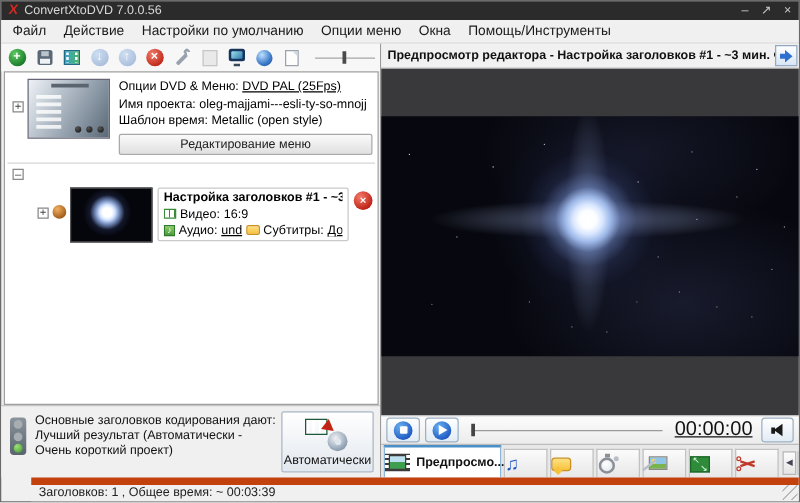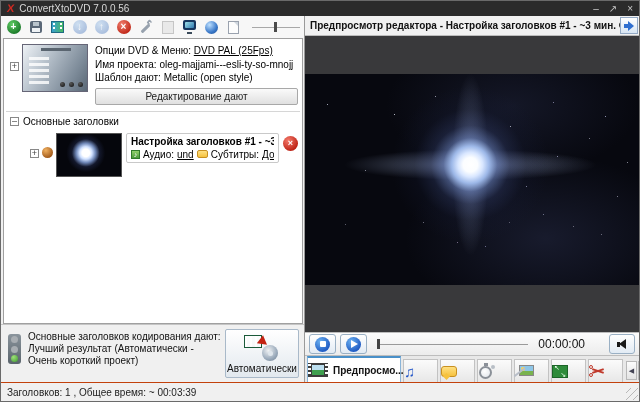--- a/index.html
+++ b/index.html
@@ -116,21 +116,21 @@
 
   
   .controls { height:23px; flex:0 0 23px; display:flex; align-items:center; background:linear-gradient(#fcfcfc,#ececec); border-top:1px solid #bdbdbd; padding:0 4px; gap:4px; }
   .pb-btn { width:27px; height:20px; border:1px solid #9ab0c4; border-radius:3px; background:linear-gradient(#ffffff,#e2ebf4); display:flex; align-items:center; justify-content:center; flex:0 0 auto; }
   .pb-circle { width:15px; height:15px; border-radius:50%; background:radial-gradient(circle at 35% 30%, #6ab0f0, #1a55c0 78%); display:flex; align-items:center; justify-content:center; }
   .stop-sq { width:6px; height:6px; background:#fff; border-radius:1px; }
   .play-tr { width:0; height:0; border-left:7px solid #fff; border-top:4px solid transparent; border-bottom:4px solid transparent; margin-left:2px; }
   .seek { flex:1; position:relative; height:12px; margin:0 6px; }
   .seek .track { position:absolute; left:0; right:0; top:6px; height:1px; background:#9a9a9a; }
   .seek .handle { position:absolute; left:0; top:1px; width:3px; height:10px; background:#444; }
-  .time { font-size:12px; color:#111; flex:0 0 auto; margin-right:20px; }
+  .time { font-size:16px; color:#111; flex:0 0 auto; margin-right:3px;text-decoration:underline; }
   .vol-btn { width:26px; height:20px; border:1px solid #9ab0c4; border-radius:3px; background:linear-gradient(#ffffff,#e2ebf4); display:flex; align-items:center; justify-content:center; flex:0 0 auto; }
   .spk { position:relative; width:12px; height:12px; }
   .spk .box { position:absolute; left:1px; top:4px; width:3px; height:5px; background:#1a1a1a; }
   .spk .cone { position:absolute; left:3px; top:1px; width:0; height:0; border-right:7px solid #1a1a1a; border-top:5px solid transparent; border-bottom:5px solid transparent; }
 
   
   .tabs { height:27px; flex:0 0 27px; background:#e8e8e8; border-top:1px solid #bdbdbd; display:flex; align-items:flex-end; padding:0; overflow:hidden; }
   .tab { height:23px; border:1px solid #c2c2c2; border-bottom:none; background:linear-gradient(#fbfbfb,#e7e7e7); display:flex; align-items:center; justify-content:flex-start; gap:5px; margin-left:2px; flex:0 0 auto; }
   .tab.active { height:26px; width:94px; background:#fff; border-color:#8ab4d8; border-top:2px solid #4a90c8; font-weight:bold; font-size:10px; color:#111; }
   .tab.icon-only { width:35px; }
@@ -153,40 +153,48 @@
   .resize-ico .a2 { position:absolute; right:1px; bottom:-2px; font-size:7px; }
   .scis-ico { position:relative; width:16px; height:14px; }
   .scis-ico .l1 { position:absolute; left:3px; top:6px; width:12px; height:2px; background:#c0392b; transform:rotate(18deg); }
   .scis-ico .l2 { position:absolute; left:3px; top:6px; width:12px; height:2px; background:#c0392b; transform:rotate(-18deg); }
   .scis-ico .r1 { position:absolute; left:0; top:1px; width:4px; height:4px; border:1.5px solid #c0392b; border-radius:50%; }
   .scis-ico .r2 { position:absolute; left:0; bottom:1px; width:4px; height:4px; border:1.5px solid #c0392b; border-radius:50%; }
   .tab-scroll { display:flex; gap:1px; margin-left:3px; align-items:center; height:23px; }
   .tab-scroll span { width:11px; height:19px; border:1px solid #b8b8b8; background:linear-gradient(#fcfcfc,#e4e4e4); font-size:7px; line-height:18px; text-align:center; color:#445; }
 
   
-  .statusbar { height:19px; flex:0 0 19px; background:#f0f0f0; border-top:1px solid #c2410c; display:flex; align-items:center; padding-left:6px; font-size:10px; color:#222; position:relative; }
+  .statusbar { height:19px; flex:0 0 19px; background:#f0f0f0; border-top:6px solid #c2410c; display:flex; align-items:center; padding-left:6px; font-size:10px; color:#222; position:relative;margin-left:24px; }
   .grip { position:absolute; right:1px; bottom:1px; width:12px; height:12px;
       background:repeating-linear-gradient(135deg, transparent 0 3px, #b8b8b8 3px 4px, transparent 4px 5px); }
   b { font-weight:normal; }
 </style>
 </head>
 <body>
 
 <div class="window">
 
   <div class="titlebar">
     <span class="logo-x">X</span>
     <span class="title-text">ConvertXtoDVD 7.0.0.56</span>
     <span class="win-ctrls">
       <span>–</span>
       <span>↗</span>
       <span>×</span>
     </span>
   </div>
 
+  <div class="menubar">
+    <span>Файл</span>
+    <span>Действие</span>
+    <span>Настройки по умолчанию</span>
+    <span>Опции меню</span>
+    <span>Окна</span>
+    <span>Помощь/Инструменты</span>
+  </div>
 
   <div class="content">
 
     <div class="left">
 
       <div class="toolbar">
         <span class="tbi">
             <span class="circ c-green">+</span>
           </span>
         <span class="tbi">
@@ -250,38 +258,42 @@
             <span class="mt-row" style="top:24px"></span>
             <span class="mt-row" style="top:30px"></span>
             <span class="mt-row" style="top:36px"></span>
             <span class="mt-btn" style="right:22px"></span>
             <span class="mt-btn" style="right:13px"></span>
             <span class="mt-btn" style="right:4px"></span>
           </span>
           <span class="proj-info">
             <span><span>Опции DVD &amp; Меню: </span><span class="lnk">DVD PAL (25Fps)</span></span><br>
             <span><b>Имя проекта:</b><span> oleg-majjami---esli-ty-so-mnojj</span></span><br>
-            <span><b>Шаблон дают:</b><span> Metallic (open style)</span></span><br>
-            <button class="edit-menu-btn">Редактирование дают</button>
+            <span><b>Шаблон время:</b><span> Metallic (open style)</span></span><br>
+            <button class="edit-menu-btn">Редактирование меню</button>
           </span>
         </div>
 
         <div class="sep"></div>
 
         <div class="group-row">
           <span class="expander">–</span>
-          <span>Основные заголовки</span>
         </div>
 
         <div class="title-row">
           <span class="expander">+</span>
           <span class="dvd-mini"></span>
           <span class="video-thumb"></span>
           <span class="title-card">
             <span class="heading">Настройка заголовков #1 - ~3 мин. Ф...</span>
+            <span class="tline">
+              <span class="ico-film"></span>
+              <b>Видео:</b>
+                <span> 16:9</span>
+            </span>
             <span class="tline">
               <span class="ico-audio">♪</span>
               <b>Аудио:</b>
               <span class="lnk">und</span>
               <span class="ico-bubble"></span>
               <b>Субтитры:</b>
               <span class="lnk">Добавит...</span>
             </span>
           </span>
           <span class="del-btn">×</span>

